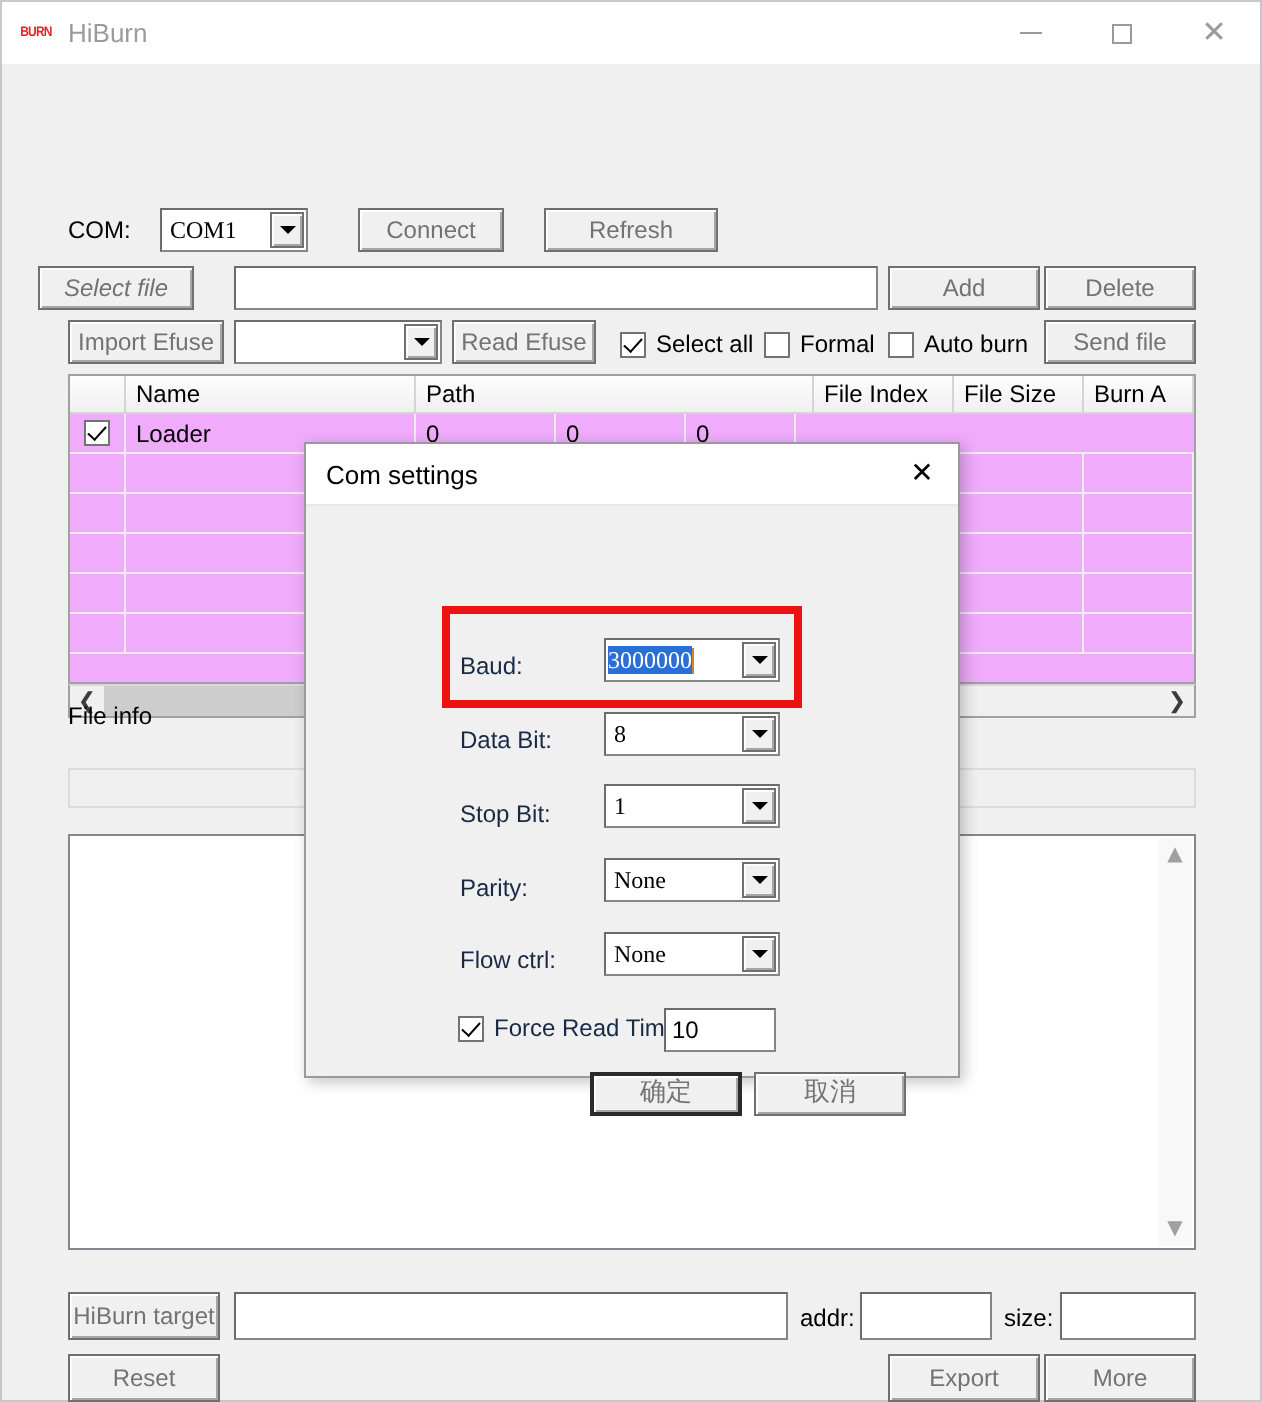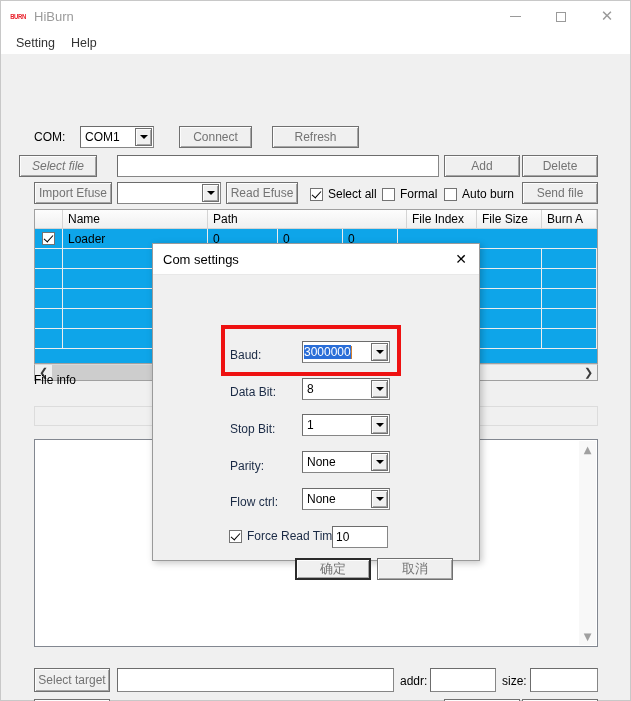--- a/index.html
+++ b/index.html
@@ -161,20 +161,21 @@
     display: flex;
     align-items: center;
     font-size: 12px;
     font-family: "Liberation Sans", sans-serif;
   }
   .combo .combo-text {
     flex: 1;
     padding-left: 4px;
     white-space: nowrap;
     overflow: hidden;
+    font-family: Liberation Serif, serif;
   }
   .combo .combo-arrow {
     width: 17px;
     align-self: stretch;
     margin: 1px;
     background: #f0f0f0;
     border: 1px solid #707070;
     box-shadow: inset 1px 1px 0 #fdfdfd, inset -1px -1px 0 #a6a6a6;
     box-sizing: border-box;
     display: flex;
@@ -216,21 +217,21 @@
     left: 3px; top: 0px;
     width: 4px; height: 8px;
     border: solid #000;
     border-width: 0 1.6px 1.6px 0;
     transform: rotate(42deg);
   }
 
   
   .listview {
     position: absolute;
-    background: #0ea5e9;
+    background: #f0abfc;
     border: 1px solid #a0a0a0;
     box-sizing: border-box;
     overflow: hidden;
   }
   .lv-header {
     display: flex;
     height: 19px;
     background: #f0f0f0;
     border-bottom: 1px solid #d4d4d4;
     box-sizing: border-box;
@@ -406,24 +407,20 @@
       <span class="app-icon-glyph">BURN</span>
     </div>
     <span class="title-text">HiBurn</span>
     <div class="win-controls">
       <div class="win-btn min-b"></div>
       <div class="win-btn max-b"></div>
       <div class="win-btn close-b">✕</div>
     </div>
   </div>
 
-  <div class="menubar">
-    <div class="menu-item">Setting</div>
-    <div class="menu-item">Help</div>
-  </div>
 
   <div class="client">
 
     <div class="lbl" style="left:33px; top:76px;">COM:</div>
     <div class="combo" style="left:79px; top:72px; width:74px; height:22px;">
       <div class="combo-text">COM1</div>
       <div class="combo-arrow">
           <span class="arrow-dn"></span>
         </div>
     </div>
@@ -531,21 +528,21 @@
 
     <div class="logbox" style="left:33px; top:385px; width:564px; height:208px;">
       <div style="position:absolute; left:2px; top:2px; right:19px; bottom:2px; font-size:12px; color:#000;"></div>
       <div class="vscroll" style="right:1px; top:1px; bottom:1px;">
         <div class="vs-btn">▲</div>
         <div class="vs-track"></div>
         <div class="vs-btn">▼</div>
       </div>
     </div>
 
-    <div class="btn" style="left:33px; top:614px; width:76px; height:24px;">Select target</div>
+    <div class="btn" style="left:33px; top:614px; width:76px; height:24px;">HiBurn target</div>
     <div class="tbox" style="left:116px; top:614px; width:277px; height:24px;"></div>
     <div class="lbl" style="left:399px; top:620px;">addr:</div>
     <div class="tbox" style="left:429px; top:614px; width:66px; height:24px;"></div>
     <div class="lbl" style="left:501px; top:620px;">size:</div>
     <div class="tbox" style="left:529px; top:614px; width:68px; height:24px;"></div>
 
     <div class="btn" style="left:33px; top:645px; width:76px; height:24px;">Reset</div>
     <div class="btn" style="left:443px; top:645px; width:76px; height:24px;">Export</div>
     <div class="btn" style="left:521px; top:645px; width:76px; height:24px;">More</div>
 

